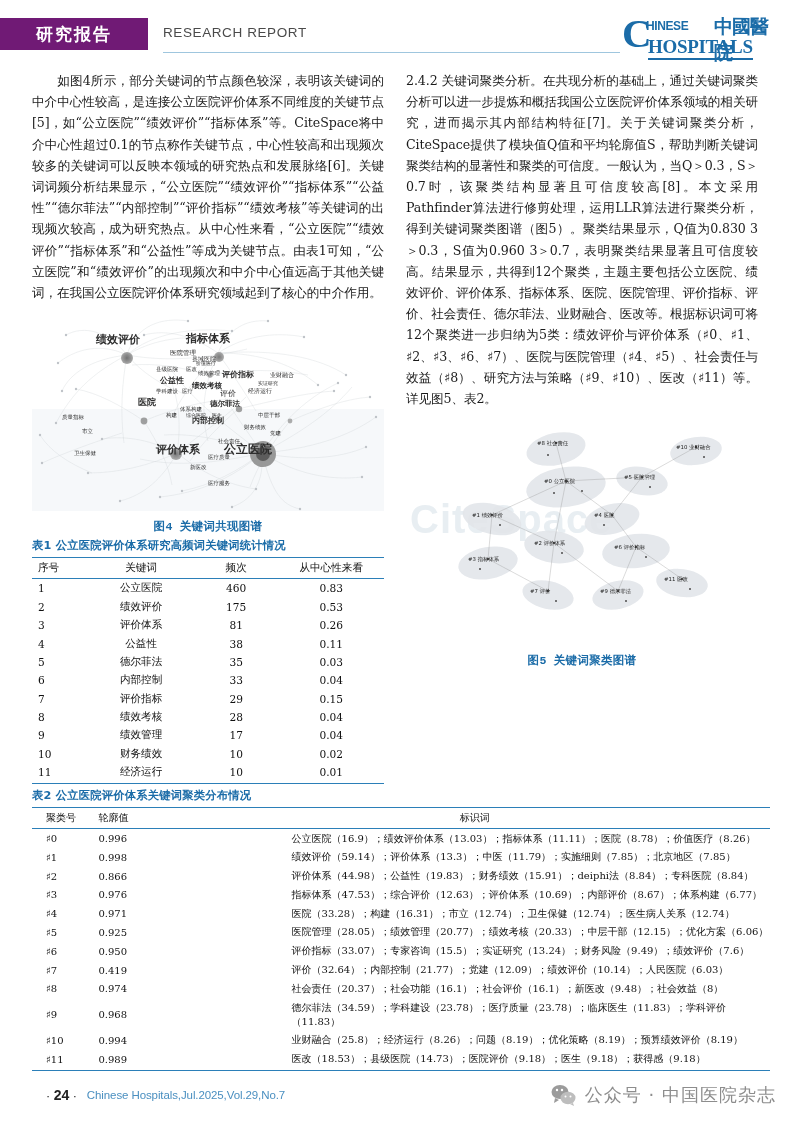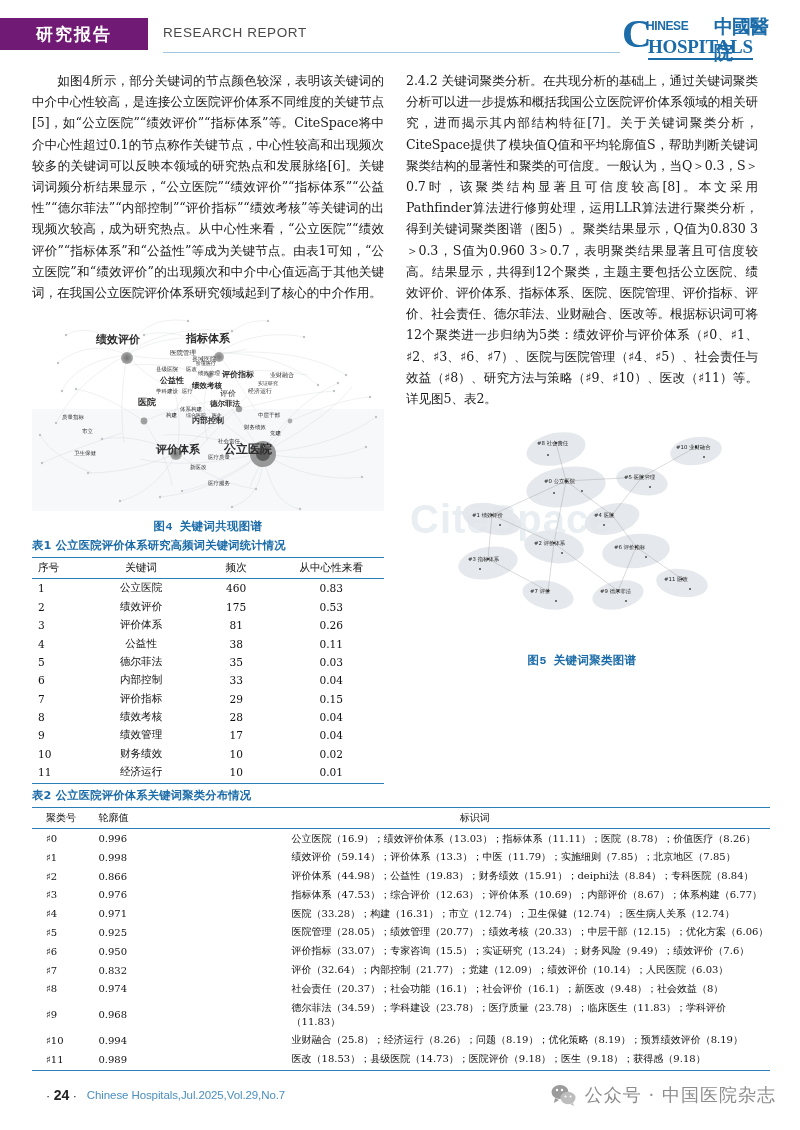--- a/index.html
+++ b/index.html
@@ -610,21 +610,21 @@
           <td class="c2-sil">0.925</td>
           <td class="c2-kw">医院管理（28.05）；绩效管理（20.77）；绩效考核（20.33）；中层干部（12.15）；优化方案（6.06）</td>
         </tr>
         <tr>
           <td class="c2-id">♯6</td>
           <td class="c2-sil">0.950</td>
           <td class="c2-kw">评价指标（33.07）；专家咨询（15.5）；实证研究（13.24）；财务风险（9.49）；绩效评价（7.6）</td>
         </tr>
         <tr>
           <td class="c2-id">♯7</td>
-          <td class="c2-sil">0.832</td>
+          <td class="c2-sil">0.419</td>
           <td class="c2-kw">评价（32.64）；内部控制（21.77）；党建（12.09）；绩效评价（10.14）；人民医院（6.03）</td>
         </tr>
         <tr>
           <td class="c2-id">♯8</td>
           <td class="c2-sil">0.974</td>
           <td class="c2-kw">社会责任（20.37）；社会功能（16.1）；社会评价（16.1）；新医改（9.48）；社会效益（8）</td>
         </tr>
         <tr>
           <td class="c2-id">♯9</td>
           <td class="c2-sil">0.968</td>

